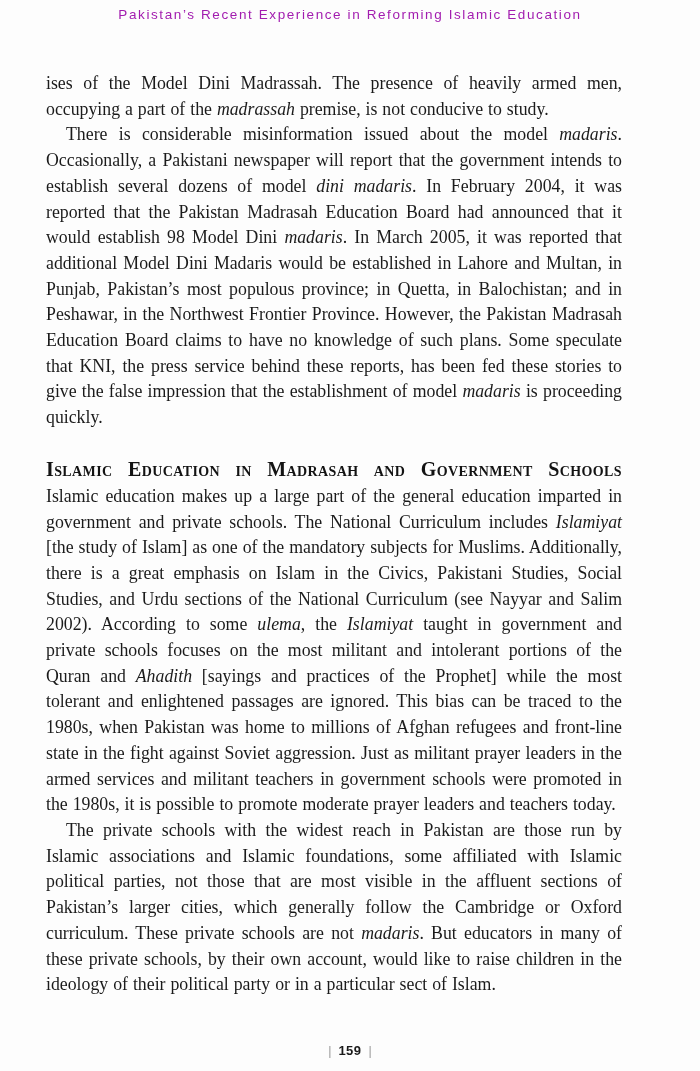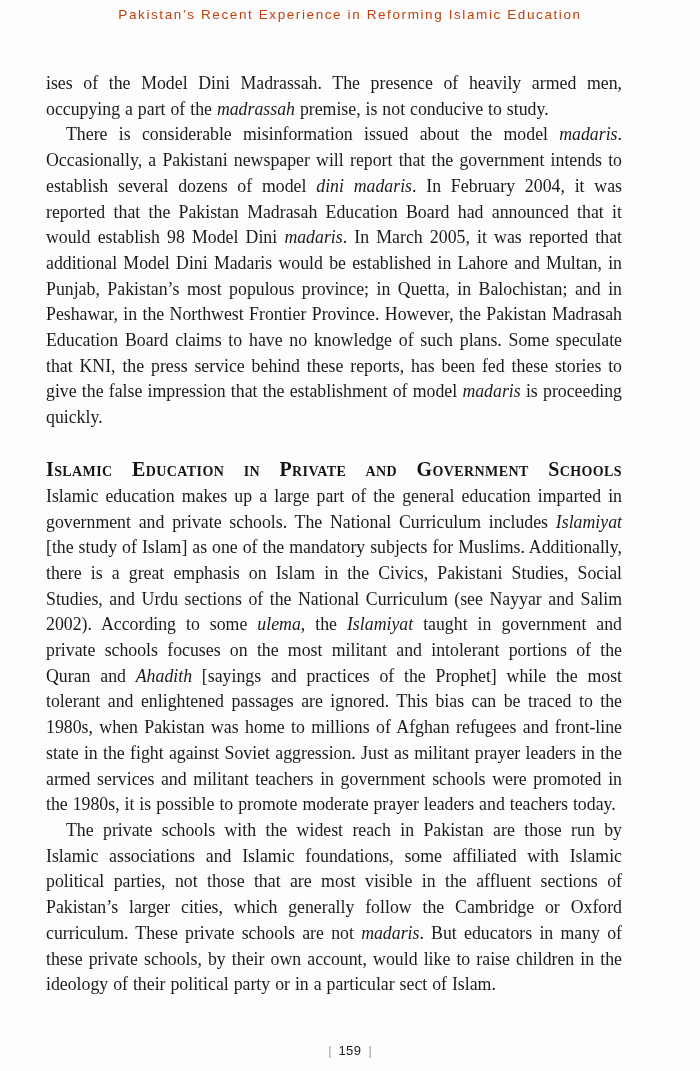--- a/index.html
+++ b/index.html
@@ -18,21 +18,21 @@
   }
   .running-header {
     position: absolute;
     top: 7px;
     left: 0;
     width: 100%;
     text-align: center;
     font-family: "Liberation Sans", sans-serif;
     font-size: 13.5px;
     letter-spacing: 1.6px;
-    color: #c2410c;
+    color: #a21caf;
     white-space: nowrap;
   }
   .page-body {
     position: absolute;
     top: 71px;
     left: 46px;
     width: 576px;
   }
   .para {
     margin: 0;
@@ -66,35 +66,35 @@
     font-size: 13px;
     color: #1a1a1a;
   }
   .page-footer .bar {
     color: #9b9b9b;
     font-weight: 400;
     margin: 0 7px;
     font-size: 12.5px;
   }
   .page-number {
-    font-weight: 400;
+    font-weight: 700;
     letter-spacing: 0.5px;
   }
 </style>
 </head>
 <body>
 
 <div class="page">
 
   <header class="running-header">Pakistan’s Recent Experience in Reforming Islamic Education</header>
 
   <main class="page-body">
       <p class="para"><span>ises of the Model Dini Madrassah. The presence of heavily armed men, occupying a part of the </span><i>madrassah</i><span> premise, is not conducive to study.</span></p>
       <p class="para indent"><span>There is considerable misinformation issued about the model </span><i>madaris</i><span>. Occasionally, a Pakistani newspaper will report that the government intends to establish several dozens of model </span><i>dini madaris</i><span>. In February 2004, it was reported that the Pakistan Madrasah Education Board had announced that it would establish 98 Model Dini </span><i>madaris</i><span>. In March 2005, it was reported that additional Model Dini Madaris would be established in Lahore and Multan, in Punjab, Pakistan’s most populous province; in Quetta, in Balochistan; and in Peshawar, in the Northwest Frontier Province. However, the Pakistan Madrasah Education Board claims to have no knowledge of such plans. Some speculate that KNI, the press service behind these reports, has been fed these stories to give the false impression that the establishment of model </span><i>madaris</i><span> is proceeding quickly.</span></p>
-      <h2 class="section-heading">Islamic Education in Private and Government Schools</h2>
+      <h2 class="section-heading">Islamic Education in Madrasah and Government Schools</h2>
       <p class="para"><span>Islamic education makes up a large part of the general education imparted in government and private schools. The National Curriculum includes </span><i>Islamiyat</i><span> [the study of Islam] as one of the mandatory subjects for Muslims. Additionally, there is a great emphasis on Islam in the Civics, Pakistani Studies, Social Studies, and Urdu sections of the National Curriculum (see Nayyar and Salim 2002). According to some </span><i>ulema</i><span>, the </span><i>Islamiyat</i><span> taught in government and private schools focuses on the most militant and intolerant portions of the Quran and </span><i>Ahadith</i><span> [sayings and practices of the Prophet] while the most tolerant and enlightened passages are ignored. This bias can be traced to the 1980s, when Pakistan was home to millions of Afghan refugees and front-line state in the fight against Soviet aggression. Just as militant prayer leaders in the armed services and militant teachers in government schools were promoted in the 1980s, it is possible to promote moderate prayer leaders and teachers today.</span></p>
       <p class="para indent"><span>The private schools with the widest reach in Pakistan are those run by Islamic associations and Islamic foundations, some affiliated with Islamic political parties, not those that are most visible in the affluent sections of Pakistan’s larger cities, which generally follow the Cambridge or Oxford curriculum. These private schools are not </span><i>madaris</i><span>. But educators in many of these private schools, by their own account, would like to raise children in the ideology of their political party or in a particular sect of Islam.</span></p>
     </main>
 
   <footer class="page-footer">
     <span class="bar">|</span><span class="page-number">159</span><span class="bar">|</span>
   </footer>
 
 </div>
 

